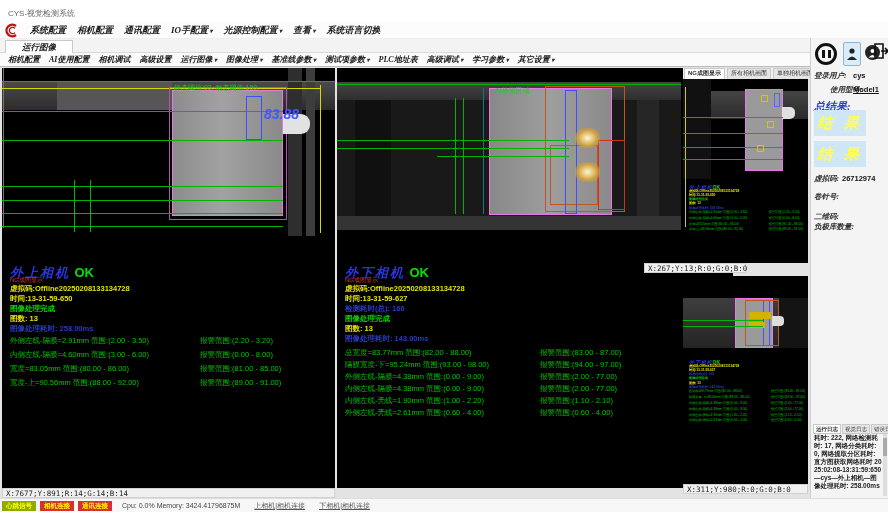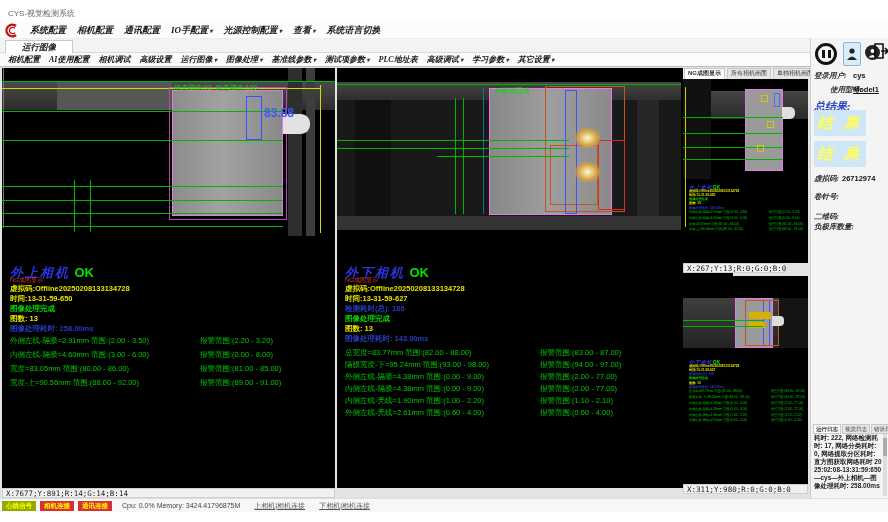--- a/index.html
+++ b/index.html
@@ -22,21 +22,21 @@
 
   
   .view { position:absolute; background:#000; overflow:hidden; }
   .hl,.vl,.box { position:absolute; display:block; }
   .hl { height:1px; background:#00b400; left:0; }
   .vl { width:1px; background:#00b400; }
   .band { position:absolute; left:0; }
   .vstatus { position:absolute; height:10px; background:#f0f0f0; border:1px solid #d0d0d0; font-size:7.5px; color:#222; line-height:9px; padding-left:3px; font-family:"DejaVu Sans Mono", monospace; }
 
   .threshold-txt { position:absolute; font-size:7px; color:#00e000; white-space:nowrap; }
-  .measure-blue { position:absolute; font-size:12px; color:#4456ff; font-weight:bold; }
+  .measure-blue { position:absolute; font-size:14px; color:#4456ff; font-weight:bold;font-style:italic; }
 
   .info { position:absolute; left:8px; width:320px; }
   .cam-line { height:14px; }
   .cam-title { font-family:"Liberation Serif", serif; font-style:italic; font-weight:bold; font-size:13px; color:#2a34e0; letter-spacing:2px; }
   .cam-ok { font-weight:bold; font-size:13px; color:#00e000; }
   .ng-note { height:7px; font-size:6px; color:#e03030; line-height:7px; }
   .yl { height:10px; font-size:7.5px; font-weight:bold; color:#e3e300; line-height:10px; white-space:nowrap; }
   .gl { height:10px; font-size:7.5px; font-weight:bold; color:#00d800; line-height:10px; }
   .bl { height:10px; font-size:7.5px; font-weight:bold; color:#2a3ac0; line-height:10px; }
   .rows { position:absolute; left:8px; width:330px; }
@@ -237,21 +237,21 @@
       <div class="yl">时间:13-31-59-650</div>
       <div class="gl">图像处理完成</div>
       <div class="yl">图数: 13</div>
       <div class="bl">图像处理耗时: 258.00ms</div>
       <div class="mrow"><span>外侧左线-隔膜=2.91mm 范围:(2.00 - 3.50)</span><span class="alarm" style="left:190px;">报警范围:(2.20 - 3.20)</span></div>
       <div class="mrow"><span>内侧左线-隔膜=4.60mm 范围:(3.00 - 6.00)</span><span class="alarm" style="left:190px;">报警范围:(0.00 - 8.00)</span></div>
       <div class="mrow"><span>宽度=83.05mm 范围:(80.00 - 86.00)</span><span class="alarm" style="left:190px;">报警范围:(81.00 - 85.00)</span></div>
       <div class="mrow"><span>宽度-上=90.56mm 范围:(88.00 - 92.00)</span><span class="alarm" style="left:190px;">报警范围:(89.00 - 91.00)</span></div>
     </div>
   </div>
-  <div class="vstatus" style="left:683px;top:263px;width:102px;">X:267;Y:13;R:0;G:0;B:0</div>
+  <div class="vstatus" style="left:644px;top:263px;width:102px;">X:267;Y:13;R:0;G:0;B:0</div>
 
   <div class="view" style="left:683px;top:276px;width:125px;height:208px;">
     <i class="band" style="top:22px;width:125px;height:50px;background:linear-gradient(180deg,#3e3e3e,#242424);"></i>
     <i class="band" style="top:22px;left:96px;width:29px;height:50px;background:#141414;"></i>
     <span class="box" style="left:52px;top:22px;width:38px;height:50px;background:#9a9a9a;border:1px solid #e878e8;"></span>
     <span class="box" style="left:80px;top:24px;width:7px;height:46px;border:1px solid #4455ff;"></span>
     <span class="box" style="left:62px;top:24px;width:34px;height:46px;border:1px solid #c4551e;"></span>
     <span class="box" style="left:66px;top:36px;width:22px;height:7px;background:#d8b000;"></span>
     <span class="box" style="left:66px;top:46px;width:16px;height:6px;background:#d8b000;"></span>
     <span class="box" style="left:89px;top:40px;width:12px;height:10px;background:#ddd;border-radius:0 4px 4px 0;"></span>

